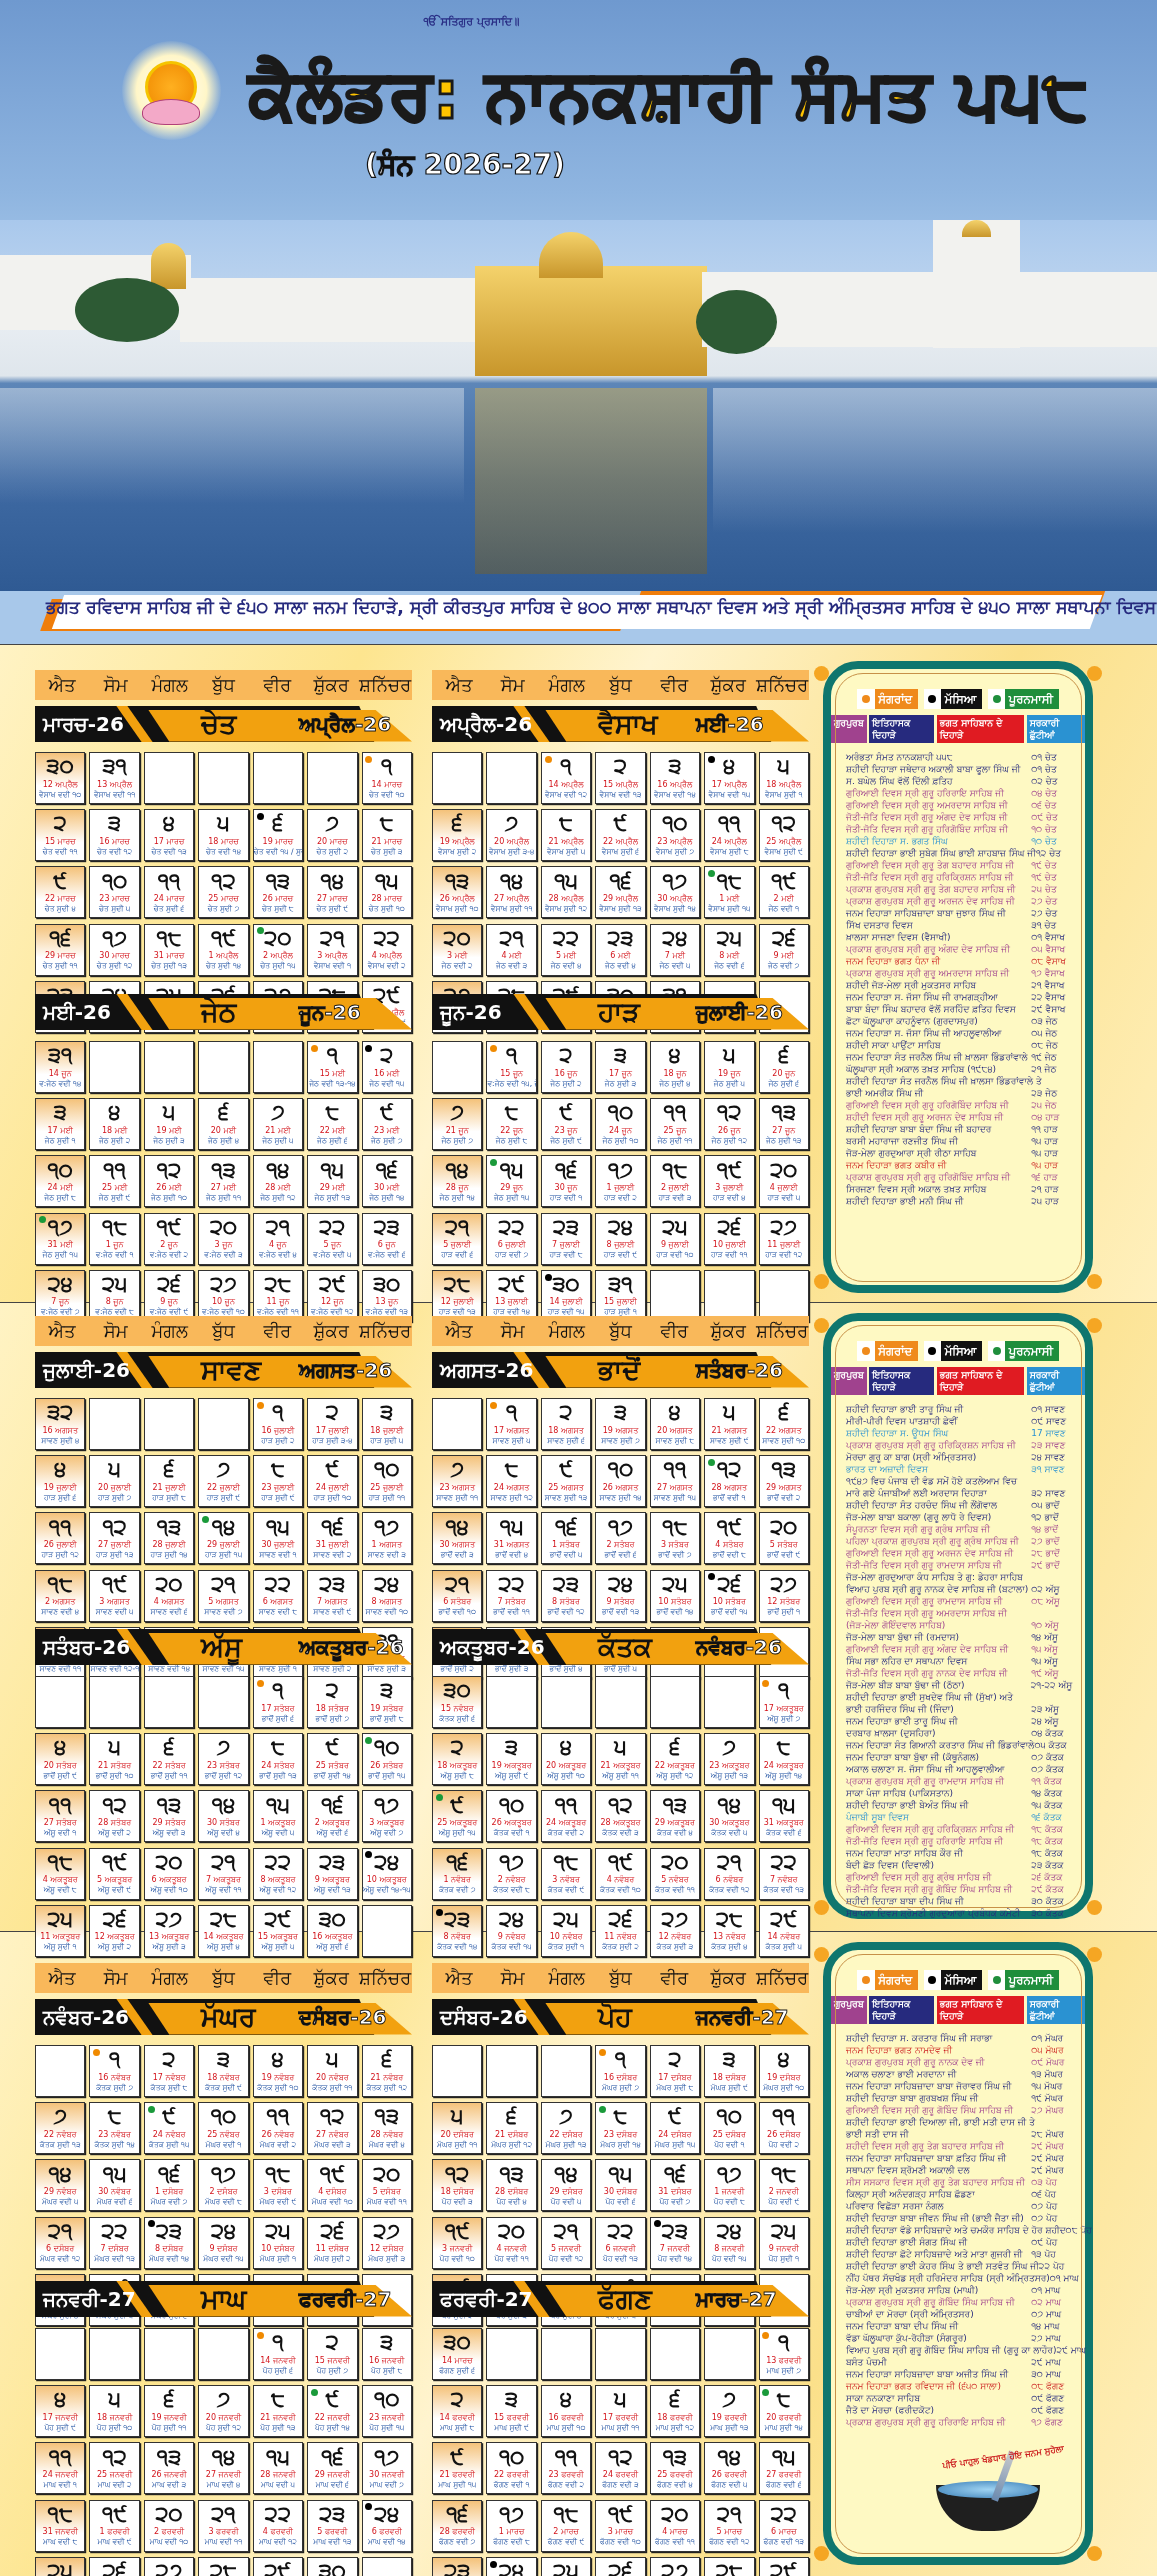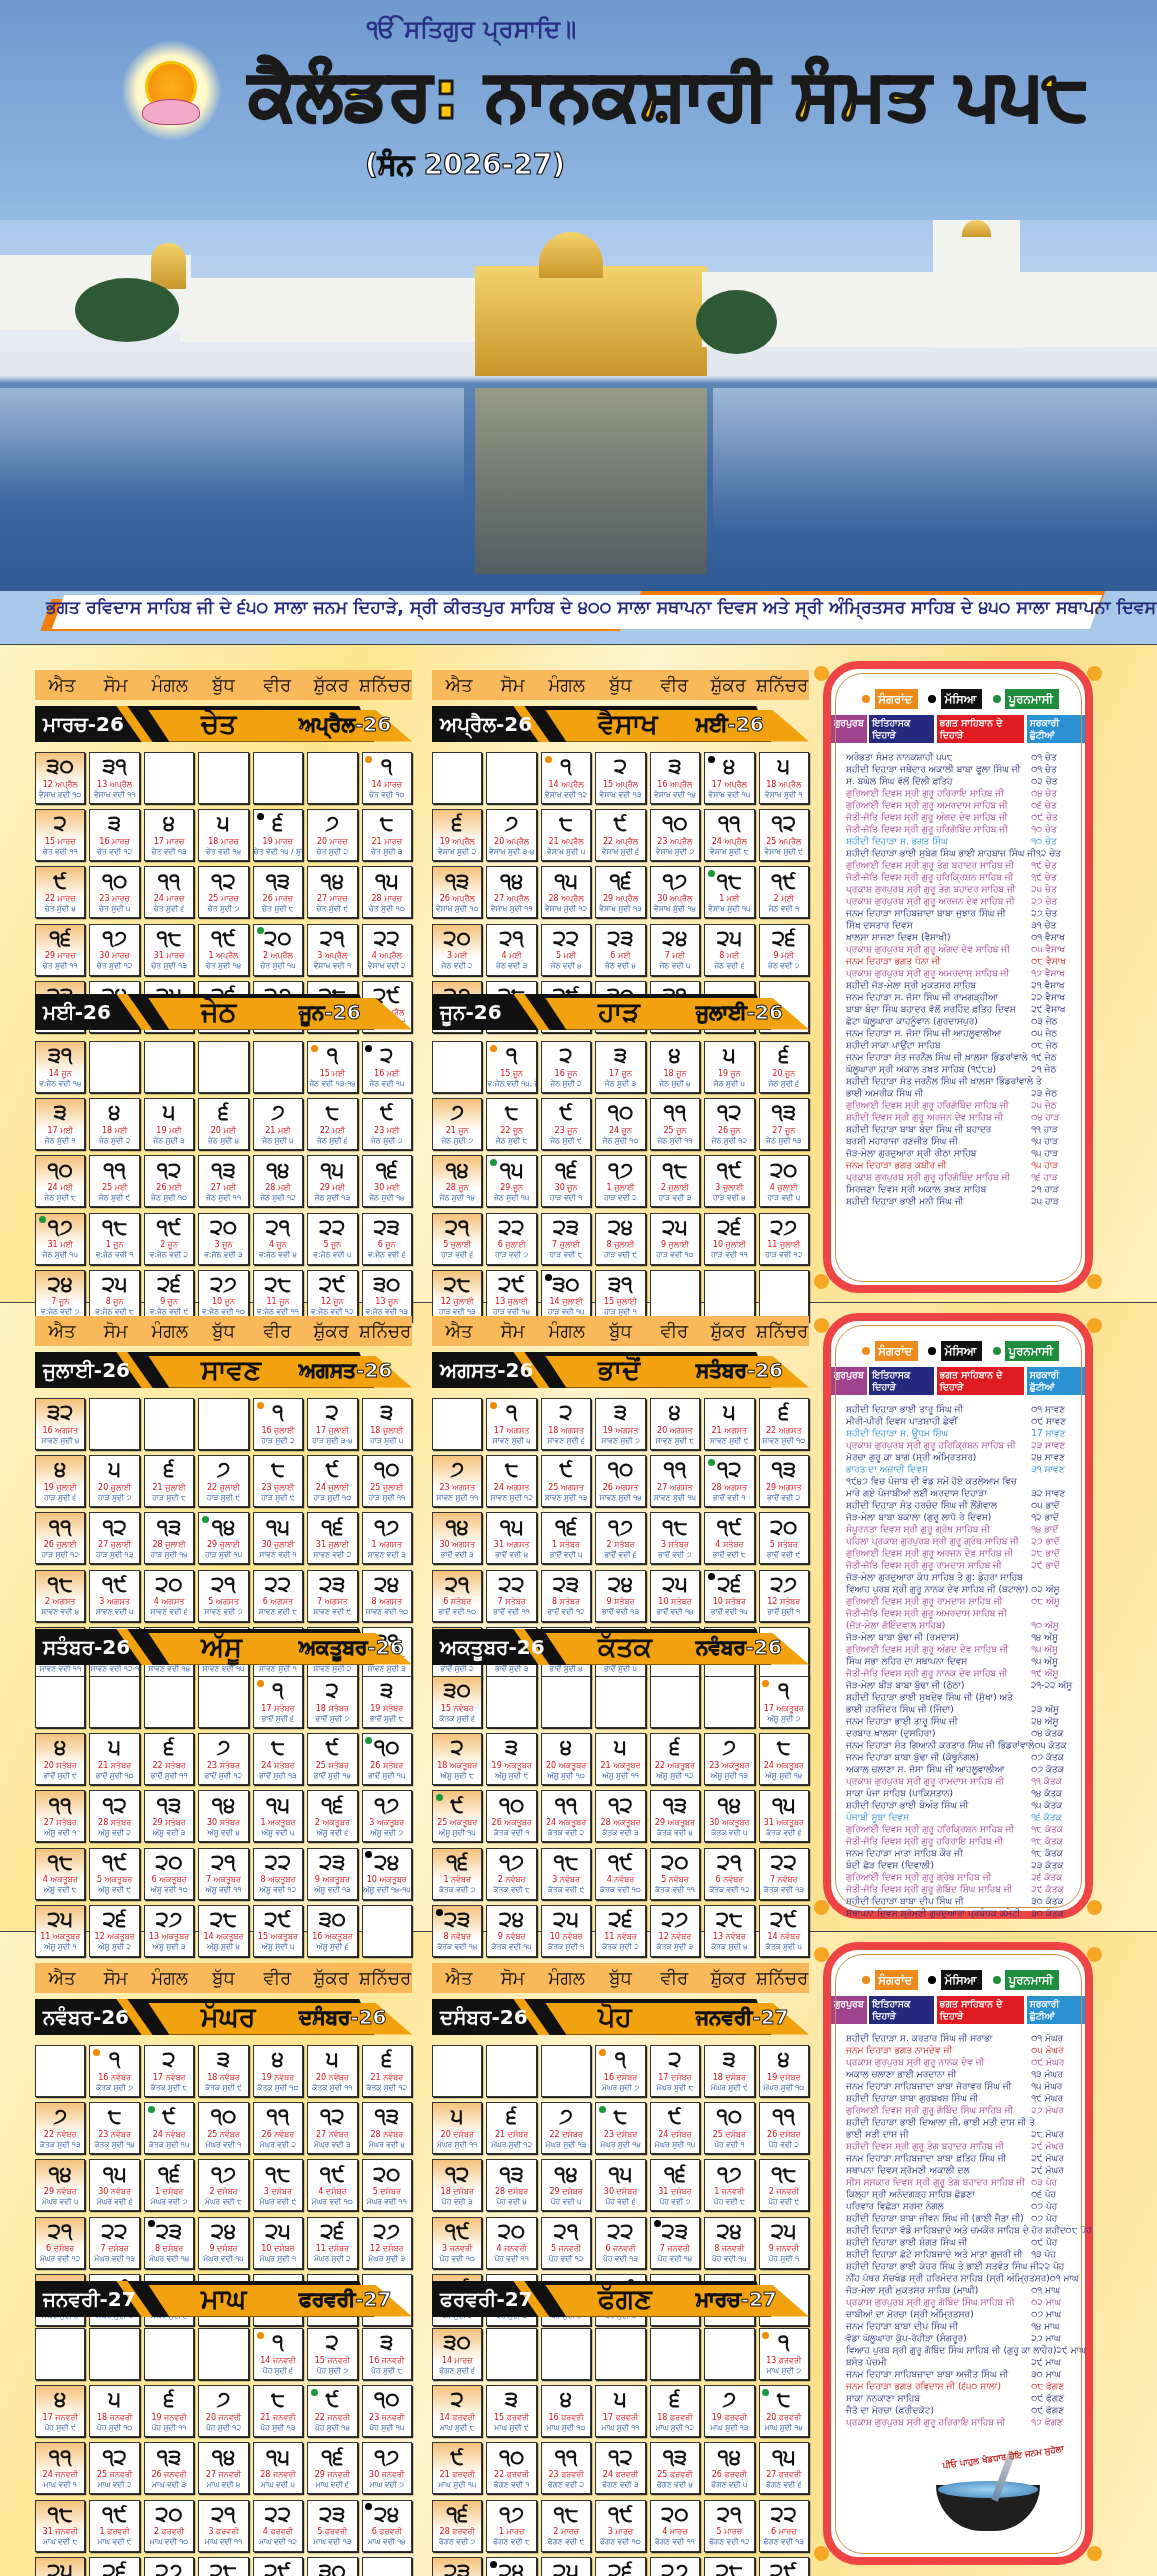--- a/index.html
+++ b/index.html
@@ -2,21 +2,21 @@
 <html style="font-size:9.3px"><head>
 <meta charset="utf-8">
 <style>
 *{box-sizing:border-box;margin:0;padding:0}
 body{width:1157px;height:2576px;position:relative;overflow:hidden;font-family:"DejaVu Sans",sans-serif;background:#fbe7a0}
 #hdr{position:absolute;left:0;top:0;width:1157px;height:644px;background:linear-gradient(#6f99cf 0%,#8fb5e0 30%,#a8c8ea 45%)}
 #photo{position:absolute;left:0;top:220px;width:1157px;height:371px;overflow:hidden;background:linear-gradient(#a9c8ec 0%,#bcd4ef 20%,#e9eef3 26%,#dfe6ec 42%,#5d86b8 44%,#3f6aa3 70%,#2f5a93 100%)}
 .bld{position:absolute;background:#f2f2ef}
 .gold{position:absolute;background:linear-gradient(#f4d26b,#c8962b)}
 .refl{position:absolute;opacity:.45}
-#mool{position:absolute;top:15px;left:0;width:943px;text-align:center;font-size:24px;color:#2a2f86;font-weight:bold}
+#mool{position:absolute;top:15px;left:0;width:943px;text-align:center;font-size:11px;color:#2a2f86;font-weight:bold}
 #logo{position:absolute;left:122px;top:41px;width:99px;height:99px;border-radius:50%;background:radial-gradient(#fff 0,#fff6c8 50%,rgba(255,255,255,0) 72%)}
 #logo .sun{position:absolute;left:23px;top:20px;width:52px;height:52px;border-radius:50%;background:radial-gradient(#ffb020,#f08a00);border:3.5px solid #f5c400}
 #logo .lotus{position:absolute;left:20px;top:58px;width:58px;height:26px;background:#f3a9c8;border-radius:50% 50% 40% 40%;border:1.2px solid #b0407a}
 #title{position:absolute;left:249px;top:55px;font-size:68px;font-weight:bold;color:#ffc400;-webkit-text-stroke:2.9px #1a1a1a;letter-spacing:1.2px;white-space:nowrap}
 #subtitle{position:absolute;left:0;width:930px;top:148px;text-align:center;font-size:28px;font-weight:bold;color:#fff;-webkit-text-stroke:1.2px #111}
 #ded{position:absolute;left:46px;top:591px;width:1073px;height:41px}
 #ded .o1{position:absolute;left:0;top:8px;width:580px;height:32px;background:#ef7d0a;transform:skewX(-20deg)}
 #ded .o2{position:absolute;left:591px;top:0;width:464px;height:23px;background:#ef7d0a;transform:skewX(-20deg)}
 #ded .w{position:absolute;left:11.6px;top:3.5px;width:1038px;height:34px;background:#fff;transform:skewX(-20deg)}
 #ded .t{position:absolute;left:0;top:5.8px;width:1073px;text-align:center;font-size:17.4px;font-weight:bold;color:#262a7e;white-space:nowrap}
@@ -32,21 +32,21 @@
 .mbar .g2{position:absolute;left:70%;top:5.8px;font-size:20px;font-weight:bold;color:#fff;-webkit-text-stroke:0.9px #111;white-space:nowrap}
 .grid{position:absolute;display:grid;grid-template-columns:repeat(7,1fr);column-gap:4px;row-gap:5.2px}
 .cell{background:#fff;border:1.2px solid #333;box-shadow:1.2px 1.2px 0 #222;position:relative;text-align:center;overflow:hidden}
 .cell.sun{background:linear-gradient(#f4c27a,#fff 65%)}
 .cell.empty{background:#fff}
 .cell .n{font-size:21px;font-weight:bold;color:#111;line-height:25.5px;margin-top:1.2px}
 .cell .gd{font-size:8px;color:#d3141b;line-height:10px}
 .cell .ld{font-size:7.5px;color:#1d4fa0;line-height:9.3px;white-space:nowrap}
 .dot{position:absolute;left:2.9px;top:2.9px;width:7px;height:7px;border-radius:50%}
 .dot.sg{background:#f08a00}.dot.ms{background:#000}.dot.pm{background:#1a9a3a}
-.panel{position:absolute;left:823px;width:270px;background:#ffffff;border:8px solid #ef4444;border-radius:35px 35px 35px 35px}
+.panel{position:absolute;left:823px;width:270px;background:#fef9c3;border:8px solid #0f766e;border-radius:35px 35px 35px 35px}
 .panel:before{content:"";position:absolute;left:3.5px;top:3.5px;right:3.5px;bottom:3.5px;border:1.7px solid #c79148;border-radius:28px;pointer-events:none}
 .corner{position:absolute;width:15px;height:15px;border-radius:50%;background:#f5a623}
 .leg1{display:flex;gap:5.8px;justify-content:center;margin-top:20px}
 .leg1 div{display:flex;align-items:center;height:20px;font-size:11.6px;font-weight:bold;color:#fff;padding-right:5.8px}
 .leg1 i{display:inline-block;width:17.4px;height:20px;background:#fff;position:relative;margin-right:3.5px}
 .leg1 i:after{content:"";position:absolute;left:4.6px;top:5.8px;width:8px;height:8px;border-radius:50%}
 .lsg{background:#ef8a1c}.lsg i:after{background:#ef8a1c}
 .lms{background:#111}.lms i:after{background:#000}
 .lpm{background:#1f8e3c}.lpm i:after{background:#1f8e3c}
 .leg2{display:flex;gap:2.9px;justify-content:center;margin-top:5.8px}

